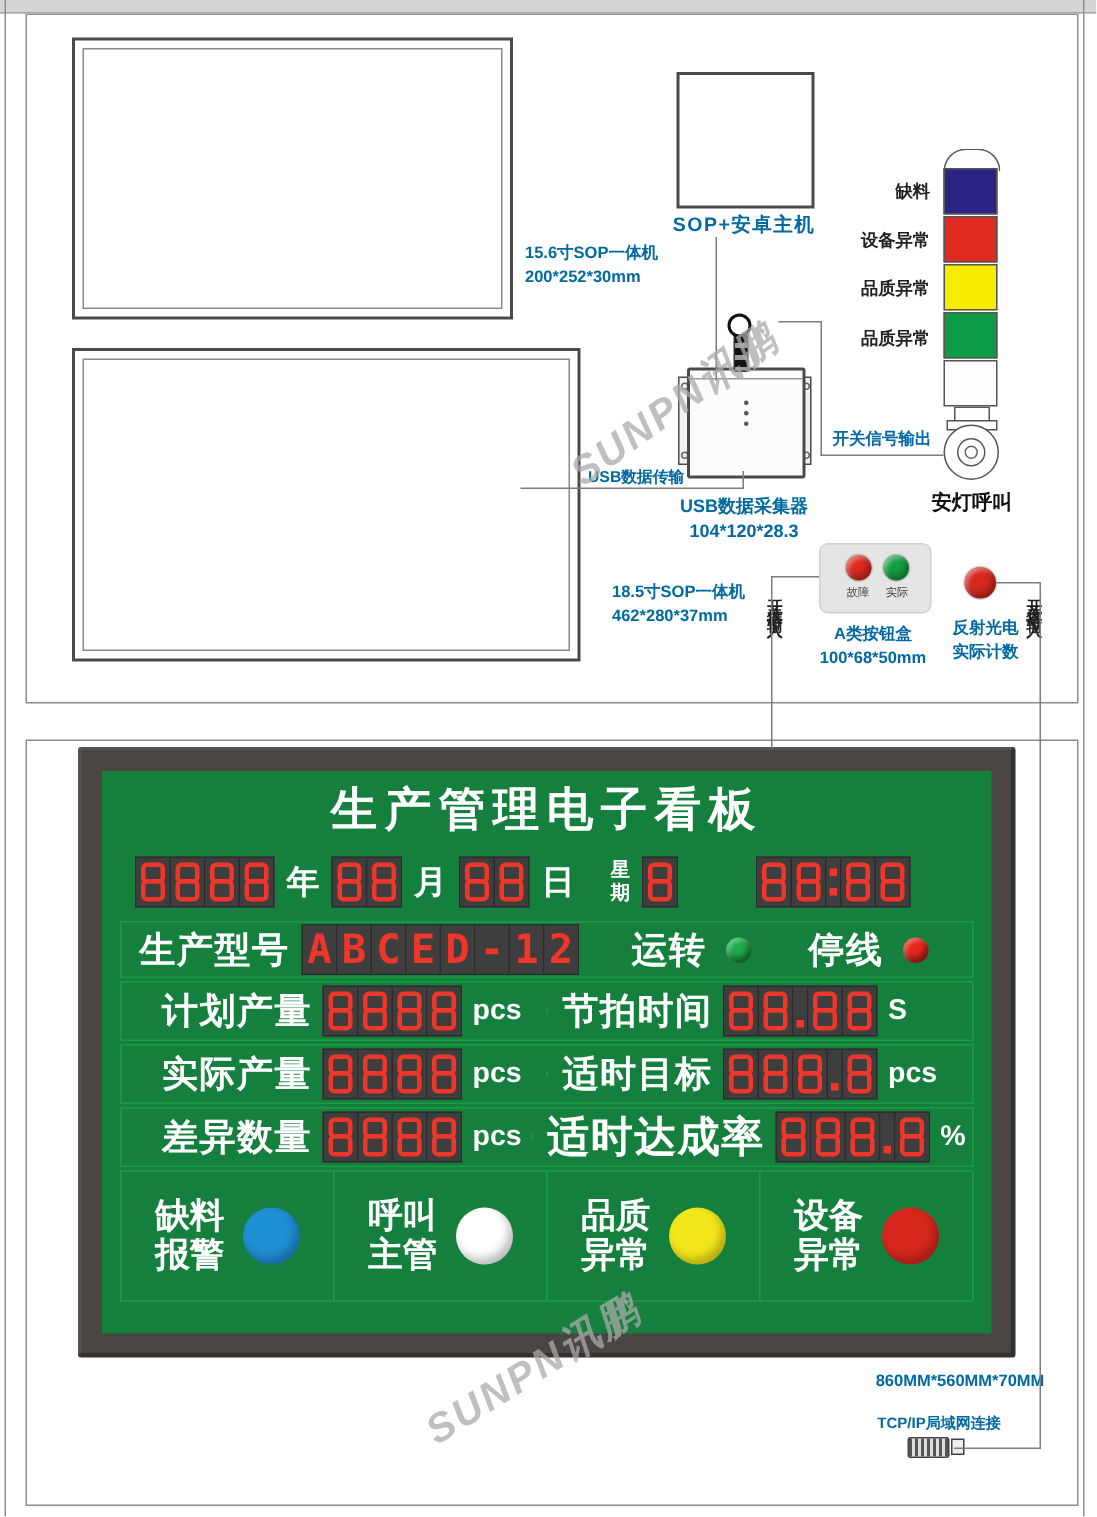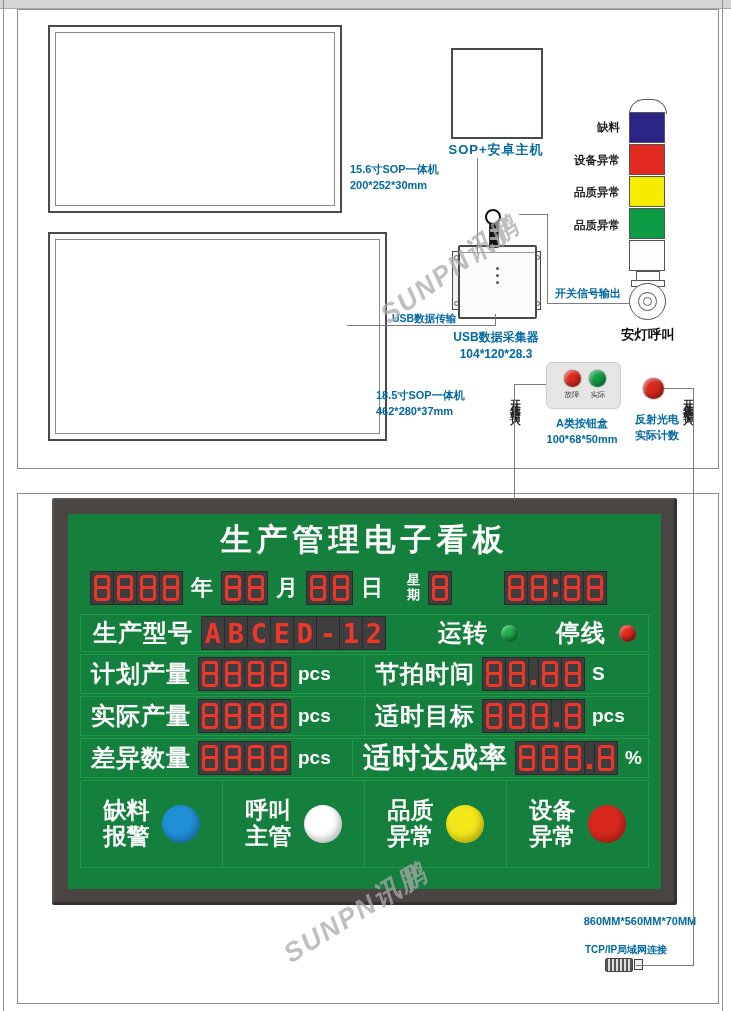--- a/index.html
+++ b/index.html
@@ -57,22 +57,22 @@
   .led-narrow{width:9px;}
   .d8{width:16px;height:26px;}
   .d8 b{display:block;box-sizing:border-box;border:3px solid var(--led);border-radius:4px;height:14px;}
   .d8 b+b{height:15px;margin-top:-3px;}
   .ddot{width:5px;height:5px;background:var(--led);margin-top:17px;}
   .dcolon{display:flex;flex-direction:column;gap:8px;}
   .dcolon i{width:5px;height:5px;background:var(--led);}
   .led-char{color:var(--led);font-family:"DejaVu Sans Mono","Liberation Mono",monospace;font-weight:700;font-size:27px;}
   .b-table{margin:2px 12px 0 12px;}
   .b-row{border:1px solid var(--green);margin-bottom:2px;display:flex;align-items:center;box-sizing:border-box;}
-  .row-model{height:38px;padding:0 4px 0 12px;}
-  .row-stat{height:40px;padding:0;}
+  .row-model{height:38px;padding:0 21px 0 12px;}
+  .row-stat{height:40px;padding:17px;}
   .row-alarm{height:88px;}
   .blabel{color:#fff;font-weight:700;font-size:24px;letter-spacing:1px;white-space:nowrap;}
   .blabel.sm{font-size:28px;}
   .bunit{color:#fff;font-weight:700;font-size:19px;margin-left:7px;}
   .half{flex:1;display:flex;align-items:center;padding:0 6px 0 10px;height:100%;box-sizing:border-box;}
   .half+.half{border-left:1px solid var(--green);}
   .half .led-group{margin-left:7px;}
   .ind{width:17px;height:17px;border-radius:50%;margin-left:7px;
        box-shadow:inset -2px -3px 5px rgba(0,0,0,.5),inset 2px 2px 3px rgba(255,255,255,.35);}
   .runstop{margin-left:auto;display:flex;align-items:center;gap:6px;padding-right:8px;}
@@ -105,21 +105,21 @@
       <div class="inner"></div>
     </div>
   <div class="abs small-label" style="left:350px;top:162px;">
     <div>15.6寸SOP一体机</div>
     <div>200*252*30mm</div>
   </div>
 
   <div class="abs screen" style="left:48px;top:232px;width:335px;height:205px;">
       <div class="inner"></div>
     </div>
-  <div class="abs small-label" style="left:376px;top:388px;">
+  <div class="abs small-label" style="left:408px;top:388px;">
     <div>18.5寸SOP一体机</div>
     <div>462*280*37mm</div>
   </div>
 
   <div class="abs" style="left:451px;top:48px;width:88px;height:87px;border:2px solid #4a4a4a;background:#fff;"></div>
   <div class="abs small-label center" style="left:441px;top:141px;width:110px;font-size:13px;letter-spacing:1px;">SOP+安卓主机</div>
 
   <div class="abs ln" style="left:347px;top:325px;width:149px;height:1px;"></div>
   <div class="abs ln" style="left:495px;top:314px;width:1px;height:12px;"></div>
   <div class="abs ln" style="left:477px;top:158px;width:1px;height:96px;"></div>

